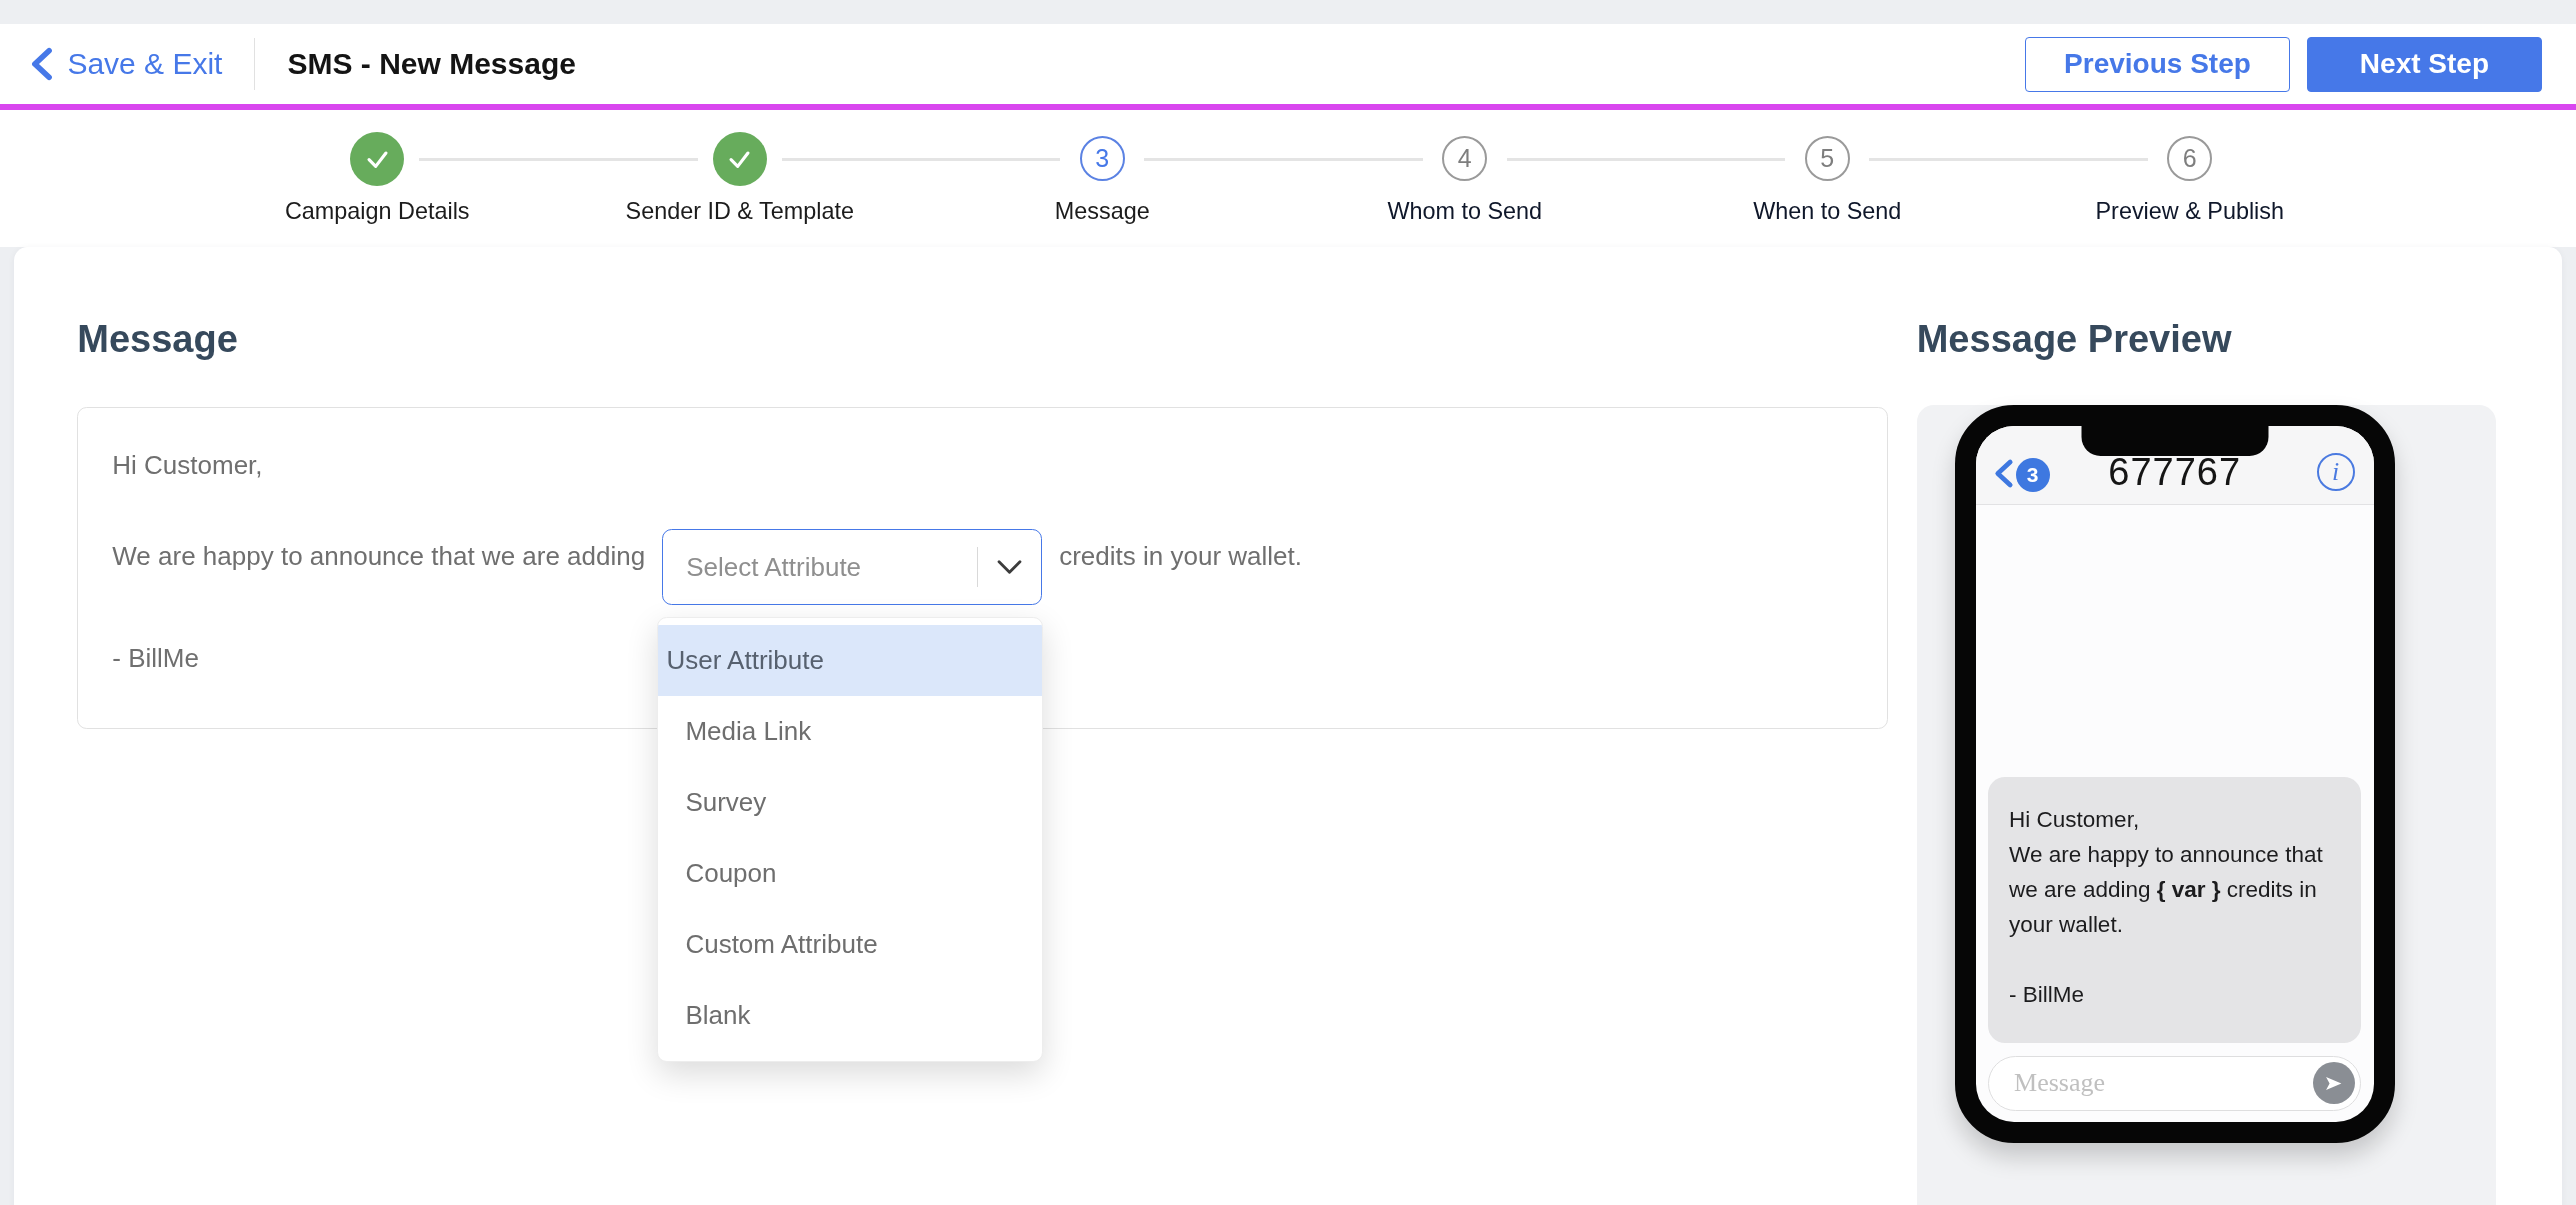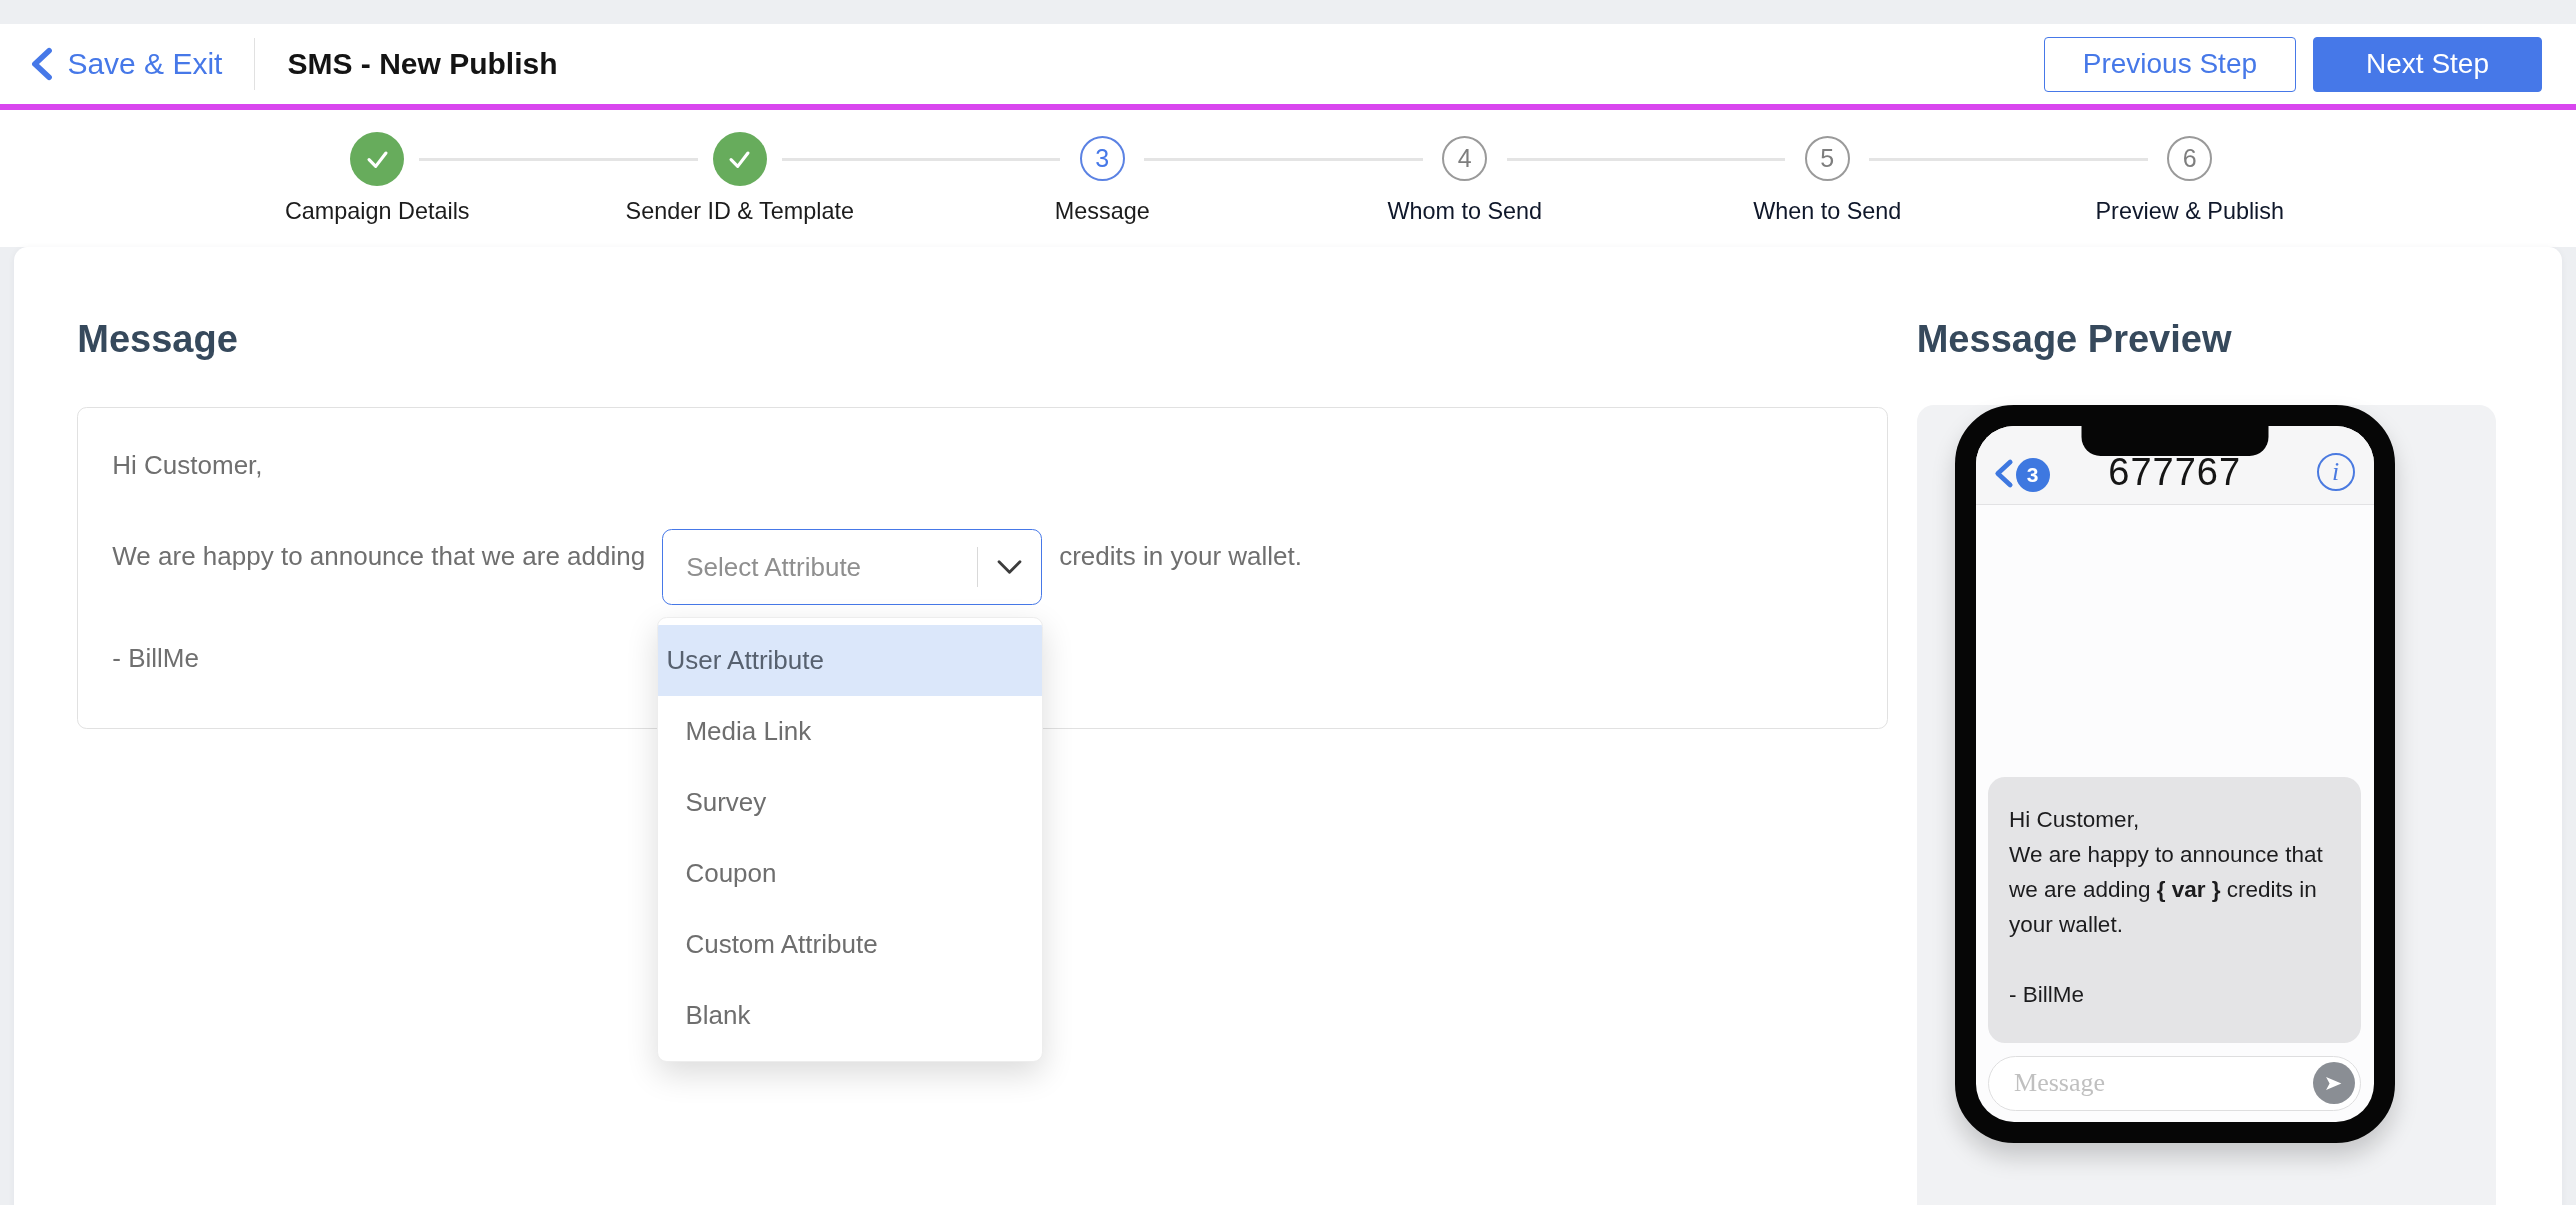--- a/index.html
+++ b/index.html
@@ -14,21 +14,21 @@
   .topbar {
     height: 86px; background: #ffffff; border-bottom: 6px solid #d946ef;
     display: flex; align-items: center; padding: 0 34px 0 29px; margin-top: 24px;
   }
   .back-link { display: flex; align-items: center; gap: 13.4px; cursor: pointer; }
   .back-link svg { display: block; }
   .back-label { font-size: 30px; color: #4678e8; font-weight: 500; }
   .topbar-divider { width: 1px; height: 52px; background: #e1e1e1; margin: 0 32px; }
   .topbar-title { font-size: 30px; font-weight: 700; color: #141414; }
   .topbar-actions { margin-left: auto; display: flex; gap: 17px; }
-  .btn { height: 55px; border-radius: 4px; font-size: 28px; font-weight: 400;
+  .btn { height: 55px; border-radius: 4px; font-size: 28px; font-weight: 700;
          display: flex; align-items: center; justify-content: center; cursor: pointer; }
   .btn-outline { border: 1.9px solid #4678e8; color: #4678e8; background: #fff; padding: 0 38px; }
   .btn-solid   { border: 1.9px solid #4678e8; background: #4678e8; color: #fff; padding: 4px 52px; }
 
   
   .stepper { height: 137px; background: #ffffff; display: flex; padding: 21px 205px 0 196px; }
   .step { flex: 1; position: relative; text-align: center; }
   .step:not(:last-child)::after {
     content: ""; position: absolute; top: 27px; left: calc(50% + 42px);
     width: calc(100% - 84px); height: 2.9px; background: #e4e4e4;
@@ -142,21 +142,21 @@
 <div class="topbar">
   <div class="back-link">
     <span>
       <svg width="25" height="34" viewBox="0 0 26 36">
           <polyline points="21,4 6,18 21,32" fill="none" stroke="#4678e8" stroke-width="6" stroke-linecap="round" stroke-linejoin="round"></polyline>
         </svg>
     </span>
     <span class="back-label">Save &amp; Exit</span>
   </div>
   <div class="topbar-divider"></div>
-  <div class="topbar-title">SMS - New Publish</div>
+  <div class="topbar-title">SMS - New Message</div>
   <div class="topbar-actions">
     <button class="btn btn-outline">Previous Step</button>
     <button class="btn btn-solid">Next Step</button>
   </div>
 </div>
 
 <div class="stepper">
 
   <div class="step done">
     <div class="step-circle-wrap">

